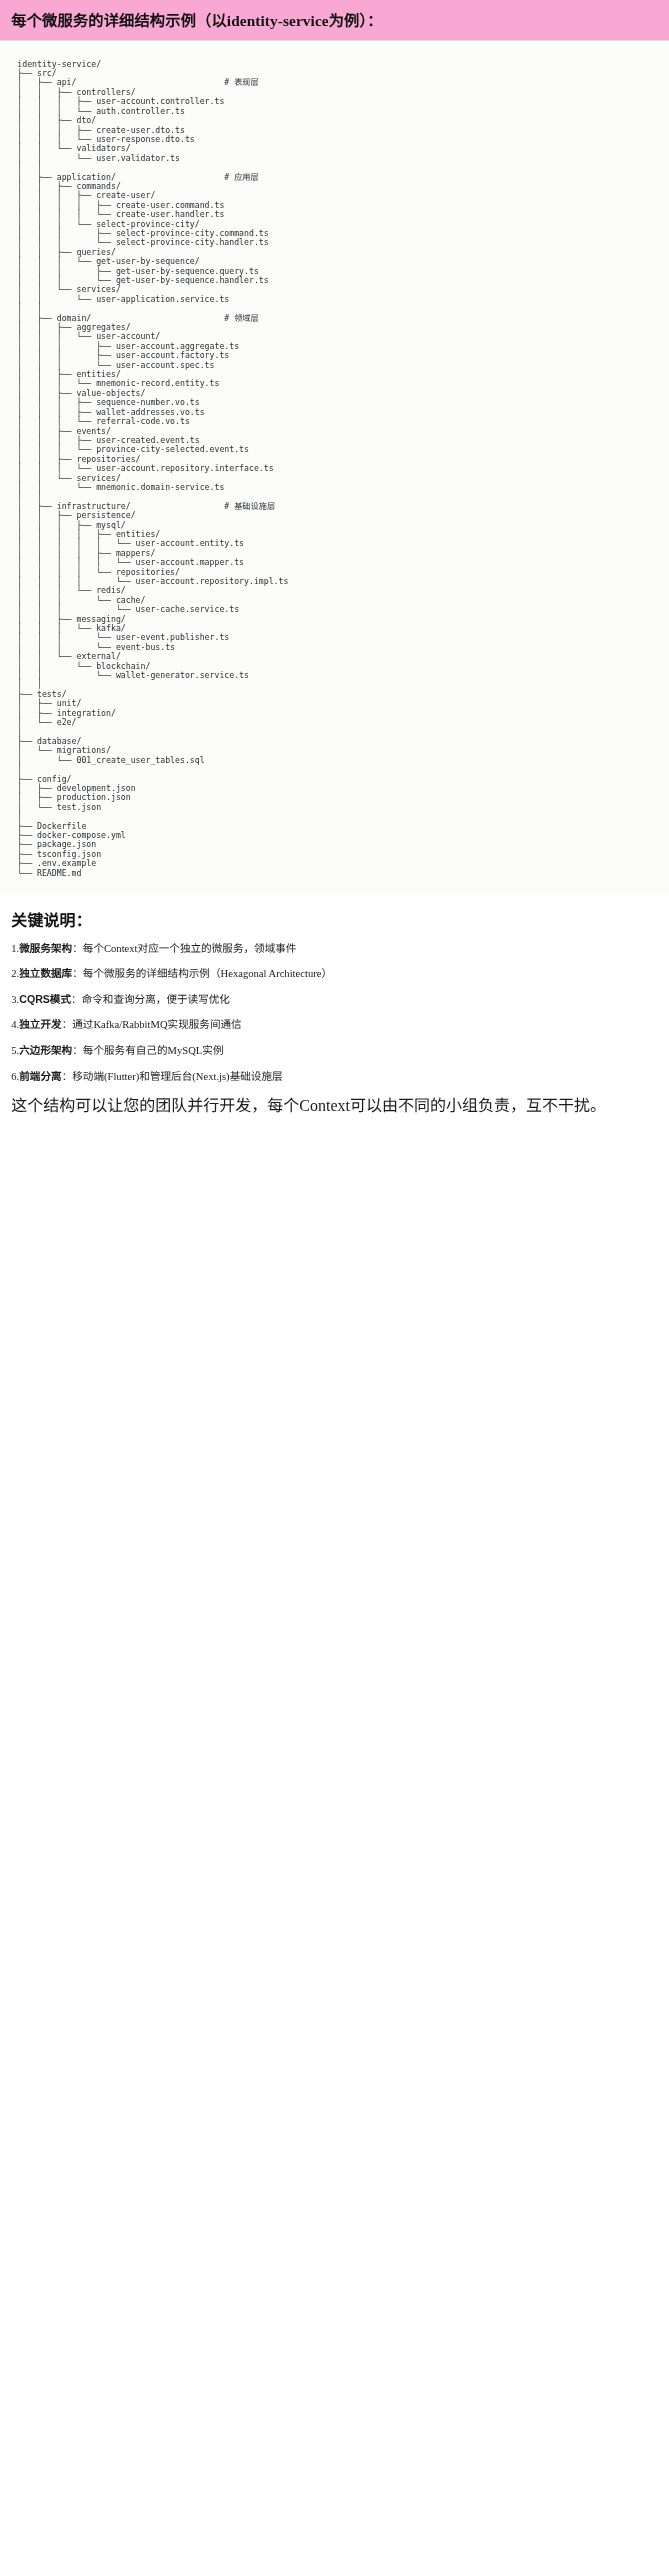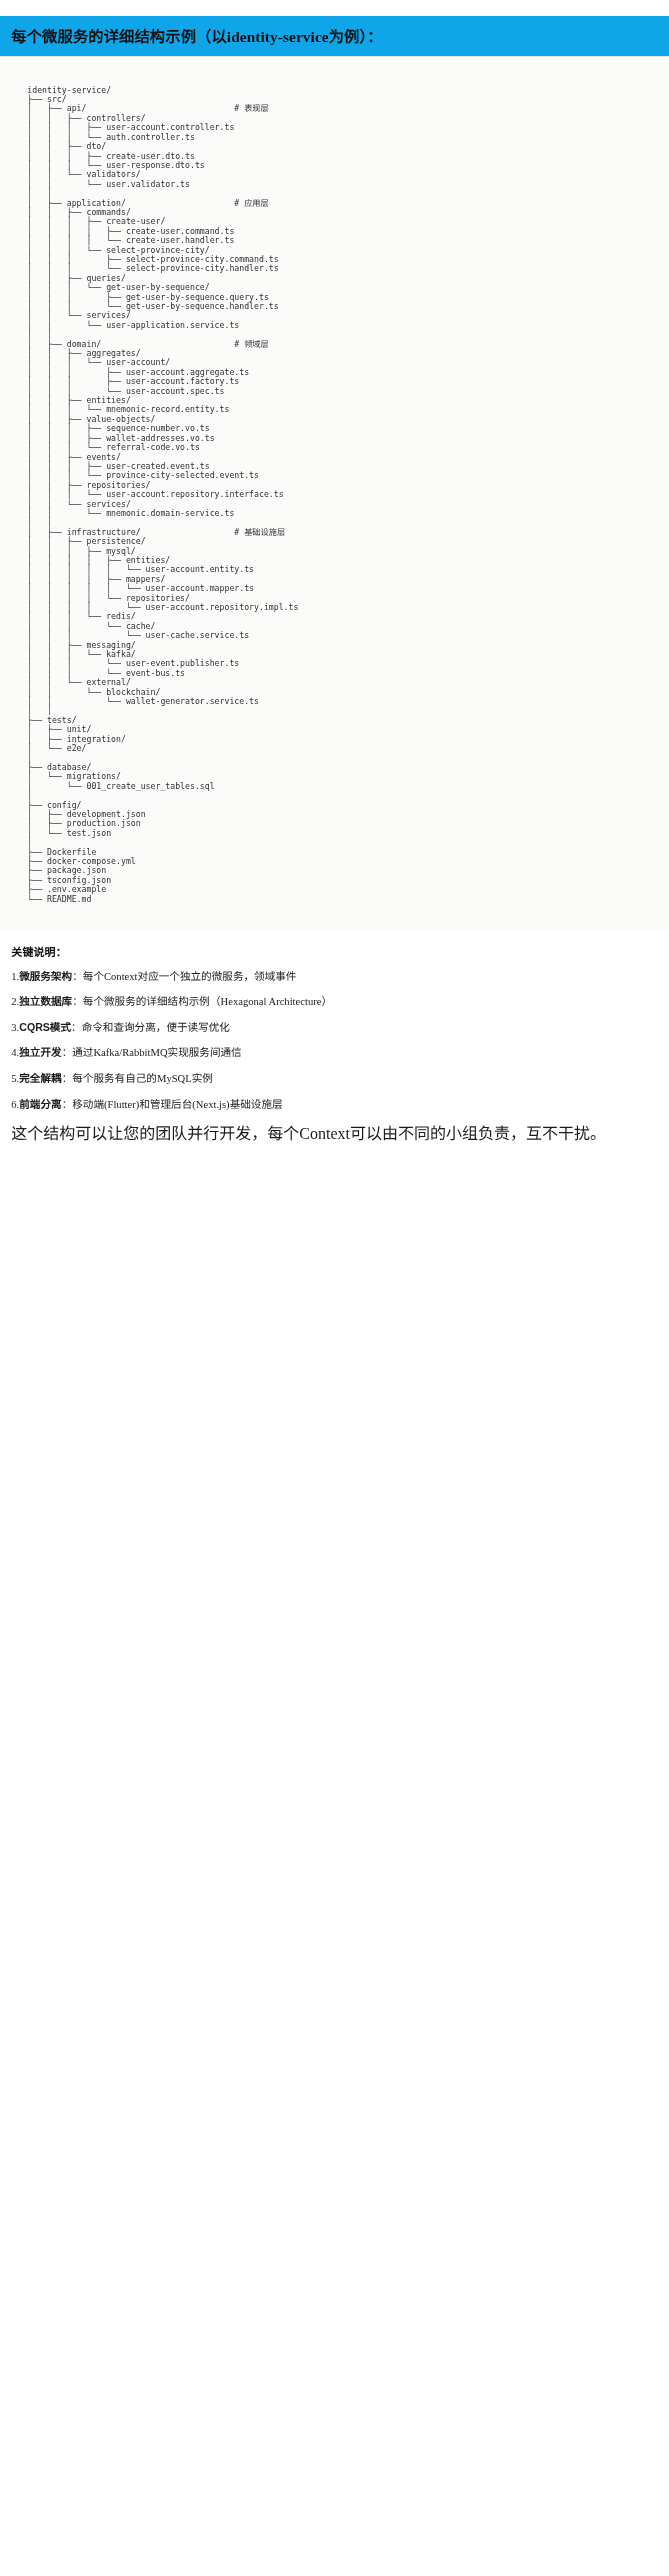--- a/index.html
+++ b/index.html
@@ -17,63 +17,62 @@
 
   
   .page {
     width: 669px;
     box-sizing: border-box;
     background: #ffffff;
   }
 
   
   .heading-band {
-    background: #0ea5e9;
+    background: #f9a8d4;
     border-bottom: 0.6px solid #e3e3de;
     padding: 10.6px 11.3px 10px 11.3px;
     box-sizing: border-box;
-    margin-top: 16px;
   }
   .heading-band h1 {
     margin: 0;
     font-size: 15.3px;
     line-height: 1.28;
     font-weight: 700;
     letter-spacing: 0.1px;
     color: #111111;
     font-family: "Liberation Serif", "DejaVu Serif", serif;
   }
 
   
   .code-block {
     background: #fbfbfa;
     padding: 12.5px 11.3px 10px 11.3px;
     box-sizing: border-box;
   }
   pre.tree {
-    margin: 16px;
+    margin: 6px;
     padding: 0;
     font-family: "DejaVu Sans Mono", "Liberation Mono", monospace;
     font-size: 8.2px;
     line-height: 9.4px;
     color: #2c2f33;
     white-space: pre;
     letter-spacing: 0px;
     tab-size: 4;
   }
 
   
   .notes {
     padding: 12.5px 11.3px 3.8px 11.3px;
     box-sizing: border-box;
     background: #ffffff;
   }
   .notes-title {
     margin: 0 0 10px 0;
-    font-size: 11px;
+    font-size: 16px;
     font-weight: 700;
     color: #111111;
     font-family: "Liberation Sans", "DejaVu Sans", sans-serif;
     letter-spacing: 0.1px;
   }
   ol.note-list {
     margin: 0;
     padding: 0;
     list-style: none;
     counter-reset: noteidx;
@@ -212,21 +211,21 @@
       <li>
         <span class="idx">2.</span><span class="term">独立数据库</span><span class="sep">：</span><span class="desc">每个微服务的详细结构示例（Hexagonal Architecture）</span>
       </li>
       <li>
         <span class="idx">3.</span><span class="term">CQRS模式</span><span class="sep">：</span><span class="desc">命令和查询分离，便于读写优化</span>
       </li>
       <li>
         <span class="idx">4.</span><span class="term">独立开发</span><span class="sep">：</span><span class="desc">通过Kafka/RabbitMQ实现服务间通信</span>
       </li>
       <li>
-        <span class="idx">5.</span><span class="term">完全解耦</span><span class="sep">：</span><span class="desc">每个服务有自己的MySQL实例</span>
+        <span class="idx">5.</span><span class="term">六边形架构</span><span class="sep">：</span><span class="desc">每个服务有自己的MySQL实例</span>
       </li>
       <li>
         <span class="idx">6.</span><span class="term">前端分离</span><span class="sep">：</span><span class="desc">移动端(Flutter)和管理后台(Next.js)基础设施层</span>
       </li>
     </ol>
     <p class="closing">这个结构可以让您的团队并行开发，每个Context可以由不同的小组负责，互不干扰。</p>
   </section>
 
 </div>
 

